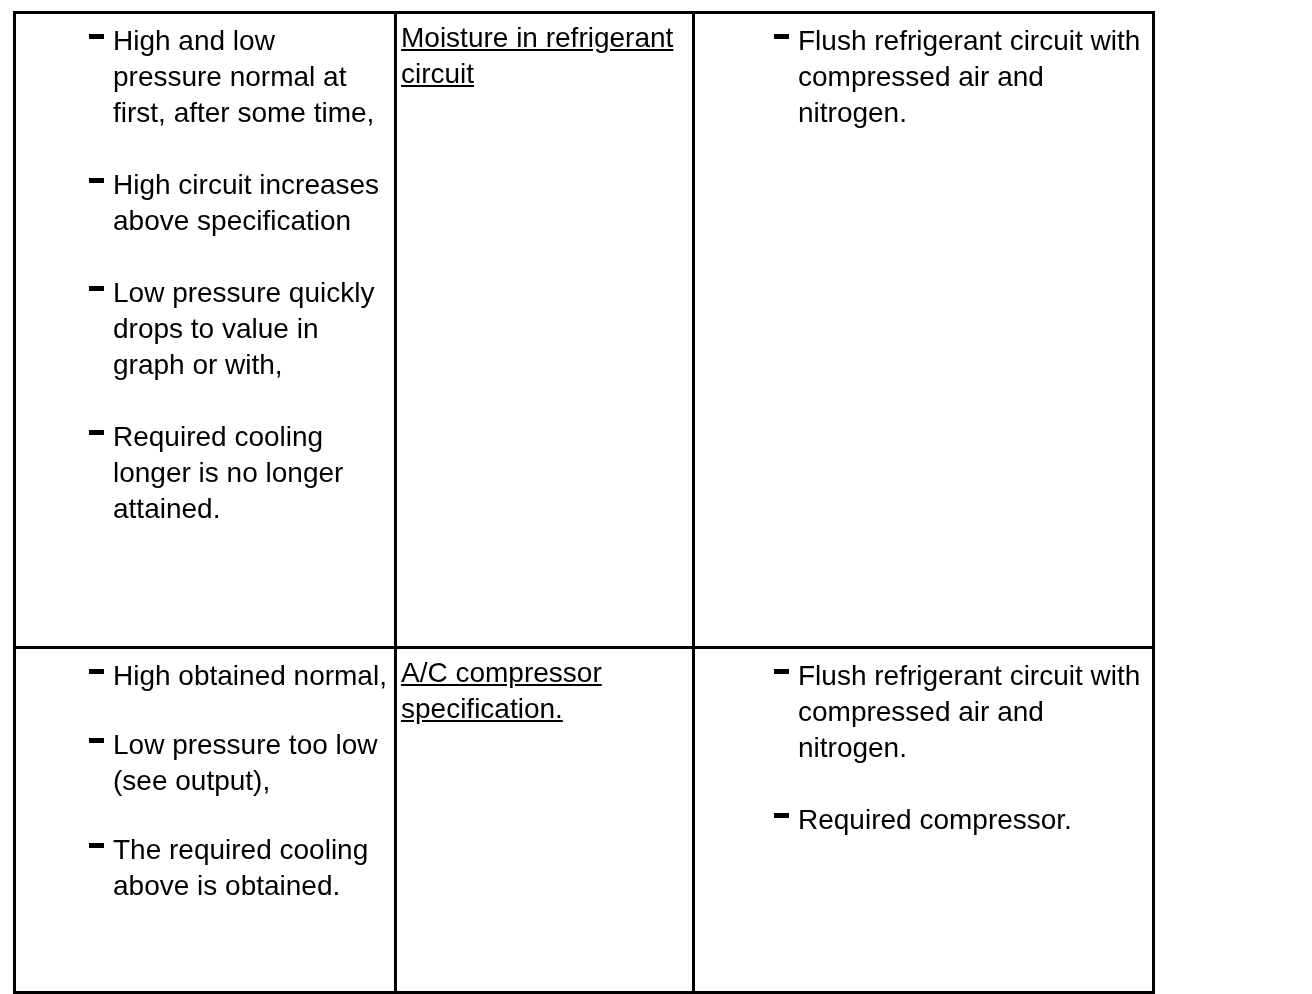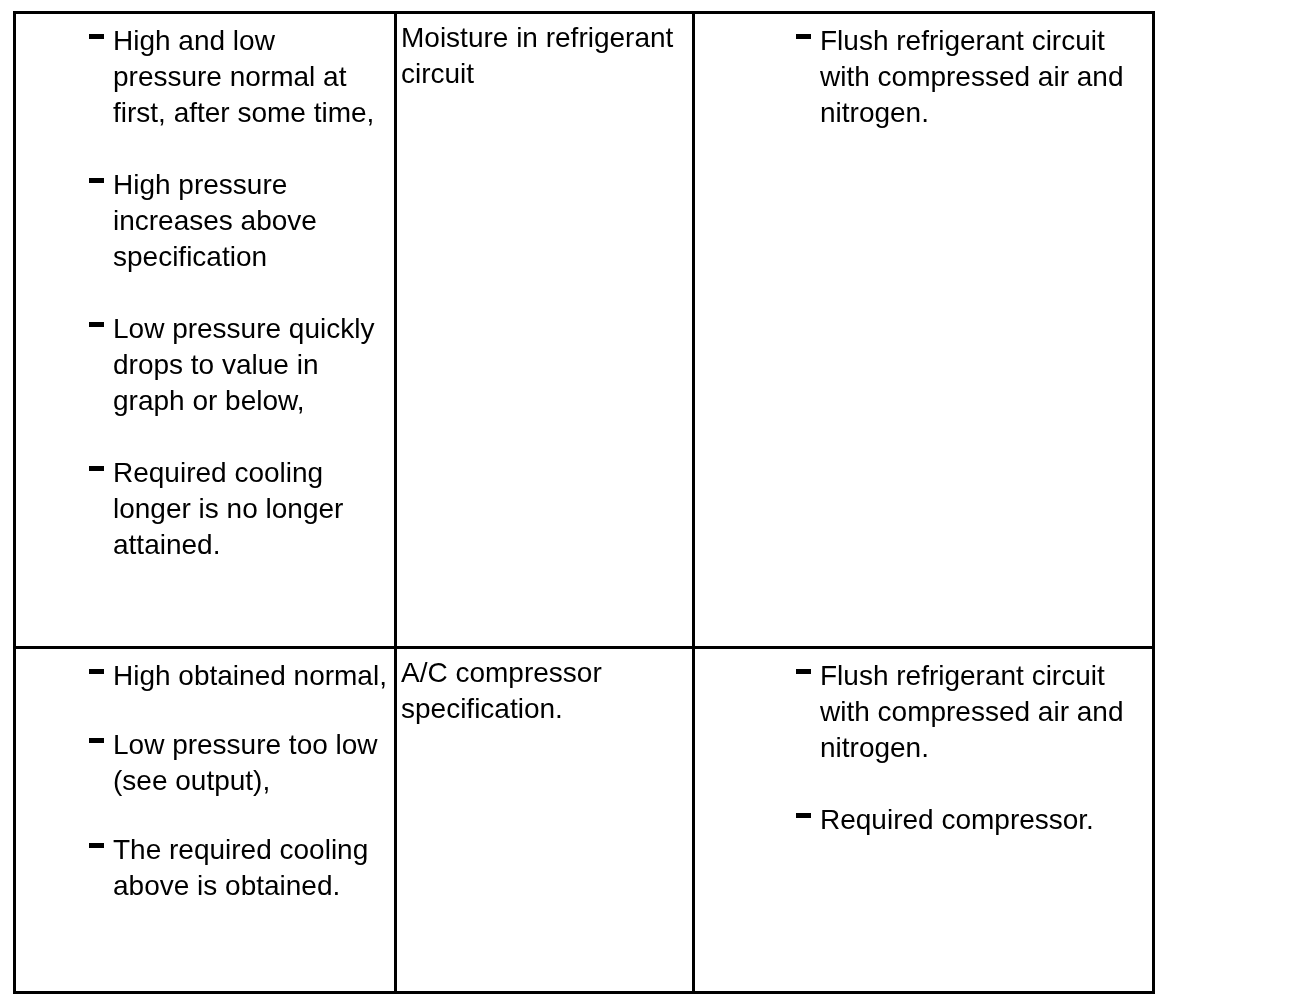--- a/index.html
+++ b/index.html
@@ -50,30 +50,31 @@
   tr.row-compressor td { height: 342px; }
 
   
   .cell-body {
     font-size: 28px;
     line-height: 36px;
     padding: 0;
   }
   .cell-body.plain {
     padding: 6px 4px 4px 4px;
+    text-decoration: underline;
   }
 
   
   ul.bullets {
     list-style: none;
     margin: 0;
     padding: 9px 6px 4px 0;
   }
   ul.bullets.indent-sym   { padding-left: 73px; }
-  ul.bullets.indent-rem   { padding-left: 101px; }
+  ul.bullets.indent-rem   { padding-left: 79px; }
 
   ul.bullets > li {
     position: relative;
     padding-left: 24px;
     margin: 0 0 36px 0;     
   }
   ul.bullets > li:last-child {
     margin-bottom: 0;
   }
 
@@ -109,25 +110,25 @@
       <tr class="row-moisture">
 
         <td>
           <ul class="bullets indent-sym cell-body">
             <li>
               <span class="dash"></span>
               <span class="btext">High and low pressure normal at first, after some time,</span>
             </li>
             <li>
               <span class="dash"></span>
-              <span class="btext">High pressure increases above specification</span>
+              <span class="btext">High circuit increases above specification</span>
             </li>
             <li>
               <span class="dash"></span>
-              <span class="btext">Low pressure quickly drops to value in graph or below,</span>
+              <span class="btext">Low pressure quickly drops to value in graph or with,</span>
             </li>
             <li>
               <span class="dash"></span>
               <span class="btext">Required cooling longer is no longer attained.</span>
             </li>
           </ul>
         </td>
 
         <td>
           <div class="cell-body plain">Moisture in refrigerant circuit</div>

